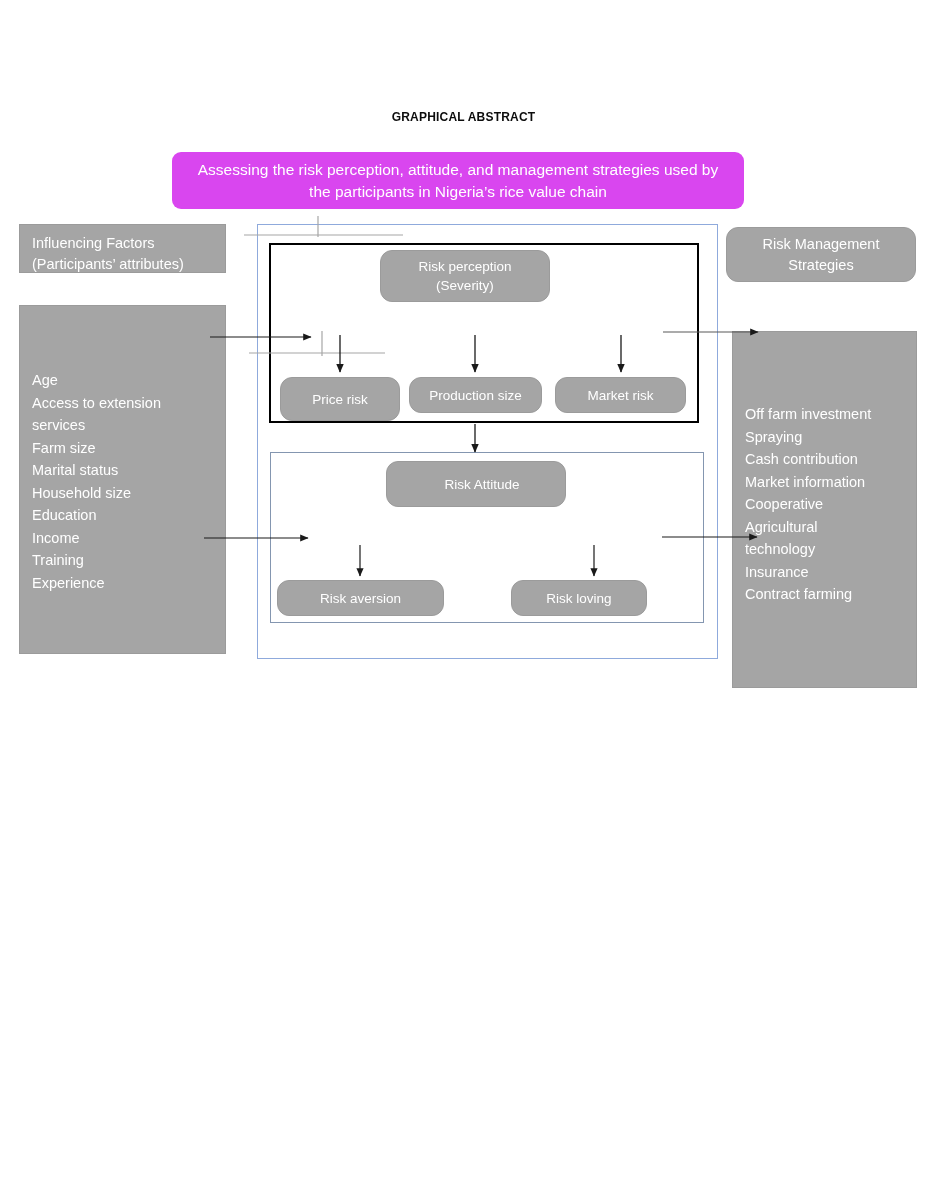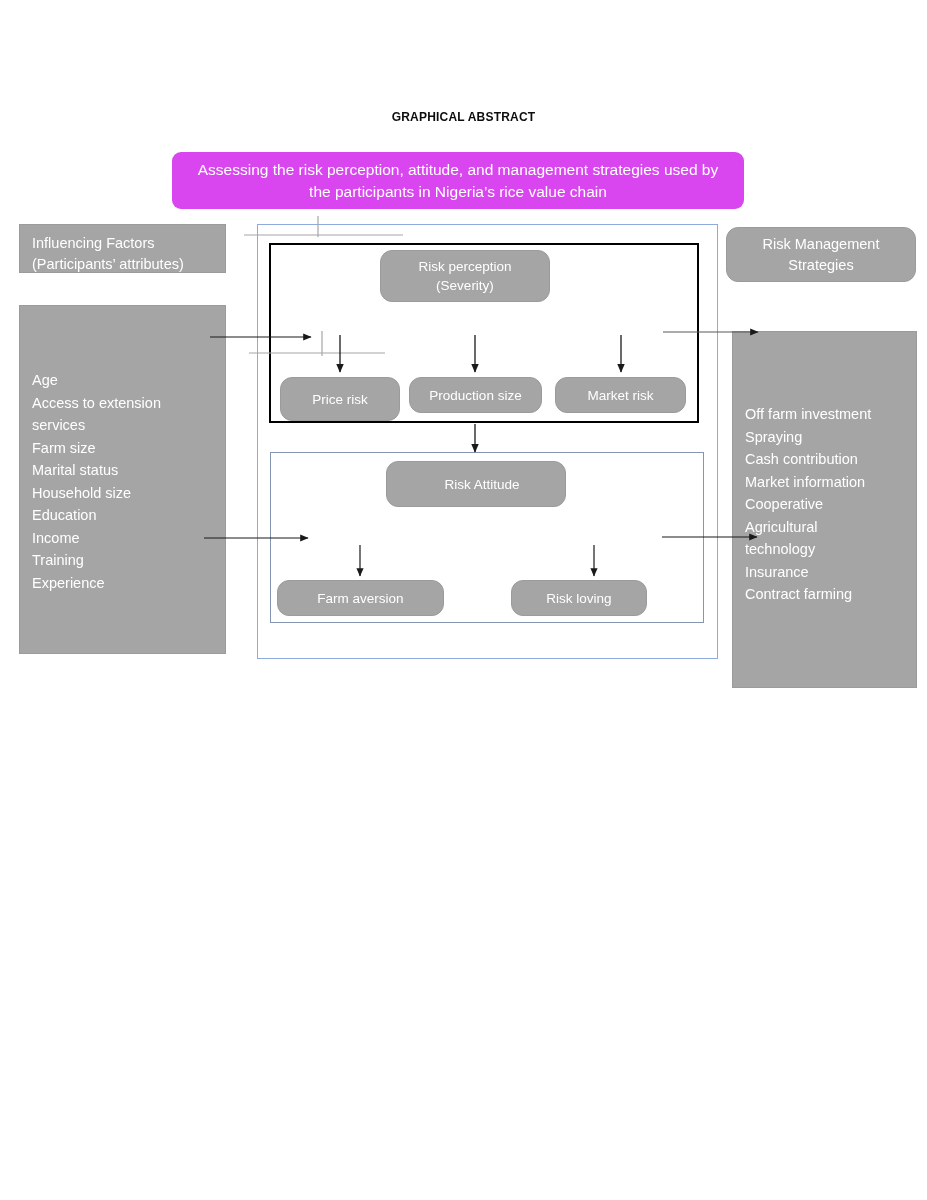--- a/index.html
+++ b/index.html
@@ -239,21 +239,21 @@
   </div>
   <div class="gbox center" id="market-risk-box">
     <div class="box-label">Market risk</div>
   </div>
 
   <div class="gbox center" id="risk-attitude-box">
     <div class="box-label">Risk Attitude</div>
   </div>
 
   <div class="gbox center" id="risk-aversion-box">
-    <div class="box-label">Farm aversion</div>
+    <div class="box-label">Risk aversion</div>
   </div>
   <div class="gbox center" id="risk-loving-box">
     <div class="box-label">Risk loving</div>
   </div>
 
   <svg class="connectors" viewBox="0 0 927 1200" width="927" height="1200">
     <defs>
       <marker id="arrowhead" markerWidth="7" markerHeight="6" refX="6.5" refY="3" orient="auto">
         <polygon points="0 0, 7 3, 0 6" fill="#1a1a1a"></polygon>
       </marker>

